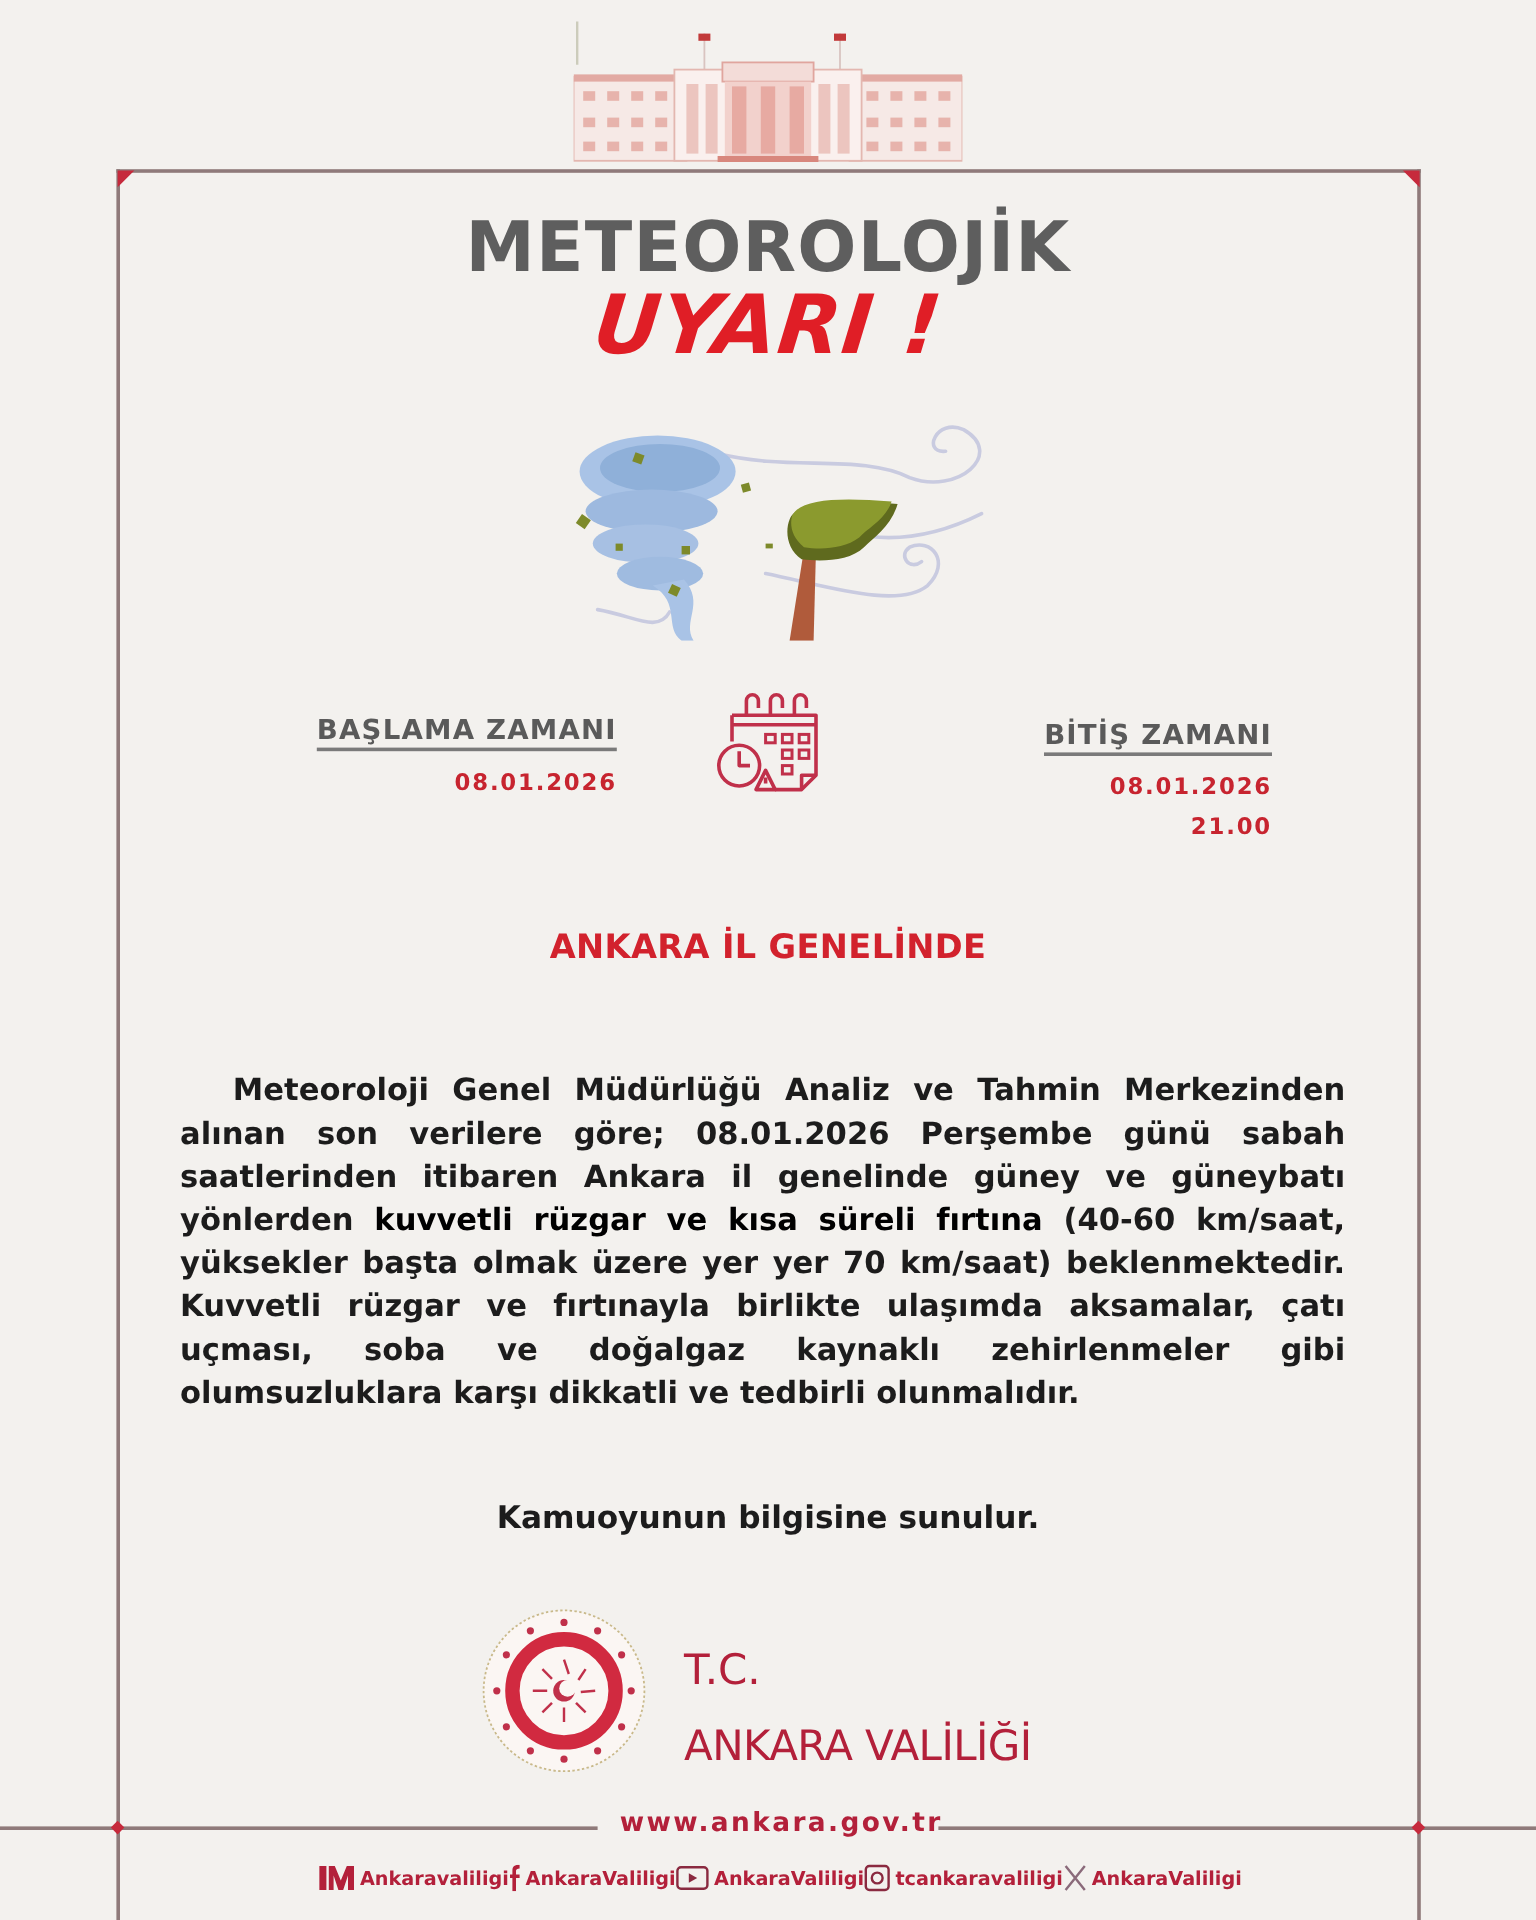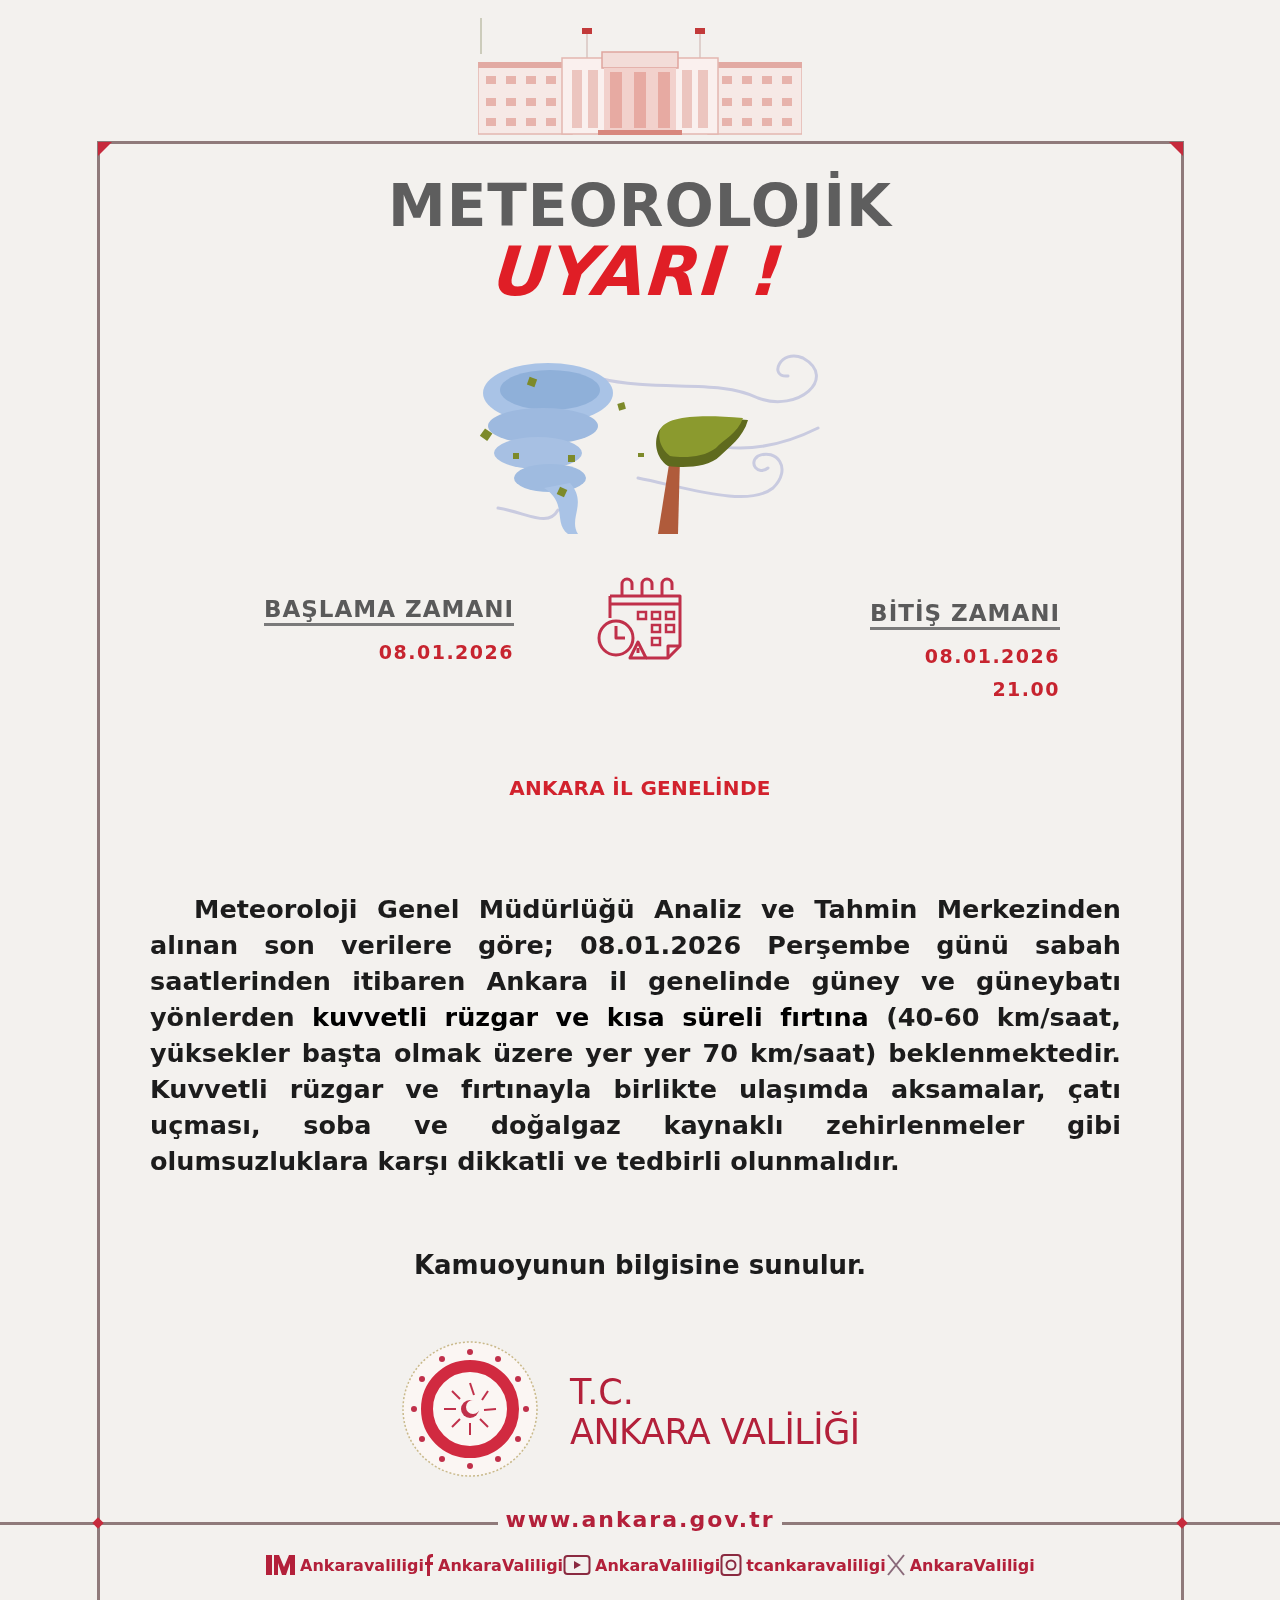--- a/index.html
+++ b/index.html
@@ -38,37 +38,37 @@
   .time-block.end { left: 780px; top: 600px; }
   .time-label { display: inline-block; font-weight: bold; font-size: 23px; color: #5a5a5a; letter-spacing: 1px;
     border-bottom: 3px solid #7a7a7a; padding-bottom: 1px; }
   .time-date, .time-hour { font-weight: bold; font-size: 19px; color: #c7242f; letter-spacing: 1.5px; line-height: 33px; }
   .time-date { margin-top: 10px; }
 
   .calendar-icon { position: absolute; left: 592px; top: 568px; width: 100px; height: 100px; }
 
   
   .headline { position: absolute; left: 0; width: 1280px; top: 768px; text-align: center;
-    font-weight: bold; font-size: 20px; color: #d2222d; line-height: 41px; letter-spacing: 0.3px; }
+    font-weight: bold; font-size: 28px; color: #d2222d; line-height: 41px; letter-spacing: 0.3px; }
 
   
   .body-text { position: absolute; left: 150px; width: 971px; top: 891px; text-align: justify;
     font-weight: bold; font-size: 25.5px; line-height: 36px; color: #1c1c1c; text-indent: 44px; }
   .body-text .hl { color: #000000; margin-top: 46px; }
 
   .closing { position: absolute; left: 0; width: 1280px; top: 1250px; text-align: center;
     font-weight: bold; font-size: 26px; color: #1c1c1c; }
 
   
   .seal { position: absolute; left: 400px; top: 1339px; width: 140px; height: 140px; }
   .org { position: absolute; left: 570px; top: 1372px; color: #b3203a; font-weight: normal; line-height: 40px; }
   .org .l1 { font-size: 35px; }
-  .org .l2 { font-size: 35px; letter-spacing: -0.5px; }
-
-  .website { position: absolute; left: 498px; width: 284px; top: 1507px; text-align: center;
+  .org .l2 { font-size: 35px; letter-spacing: -0.5px; margin-top: 24px; }
+
+  .website { position: absolute; left: 509px; width: 284px; top: 1507px; text-align: center;
     font-weight: bold; font-size: 22px; color: #b3203a; letter-spacing: 2px; }
 
   
   .socials { position: absolute; left: 266px; top: 1553px; display: flex; align-items: center; }
   .social { display: flex; align-items: center; gap: 4px; color: #b3203a; font-weight: bold; font-size: 16px; cursor: pointer; }
   .social svg { display: block; }
 </style>
 </head>
 <body>
 

